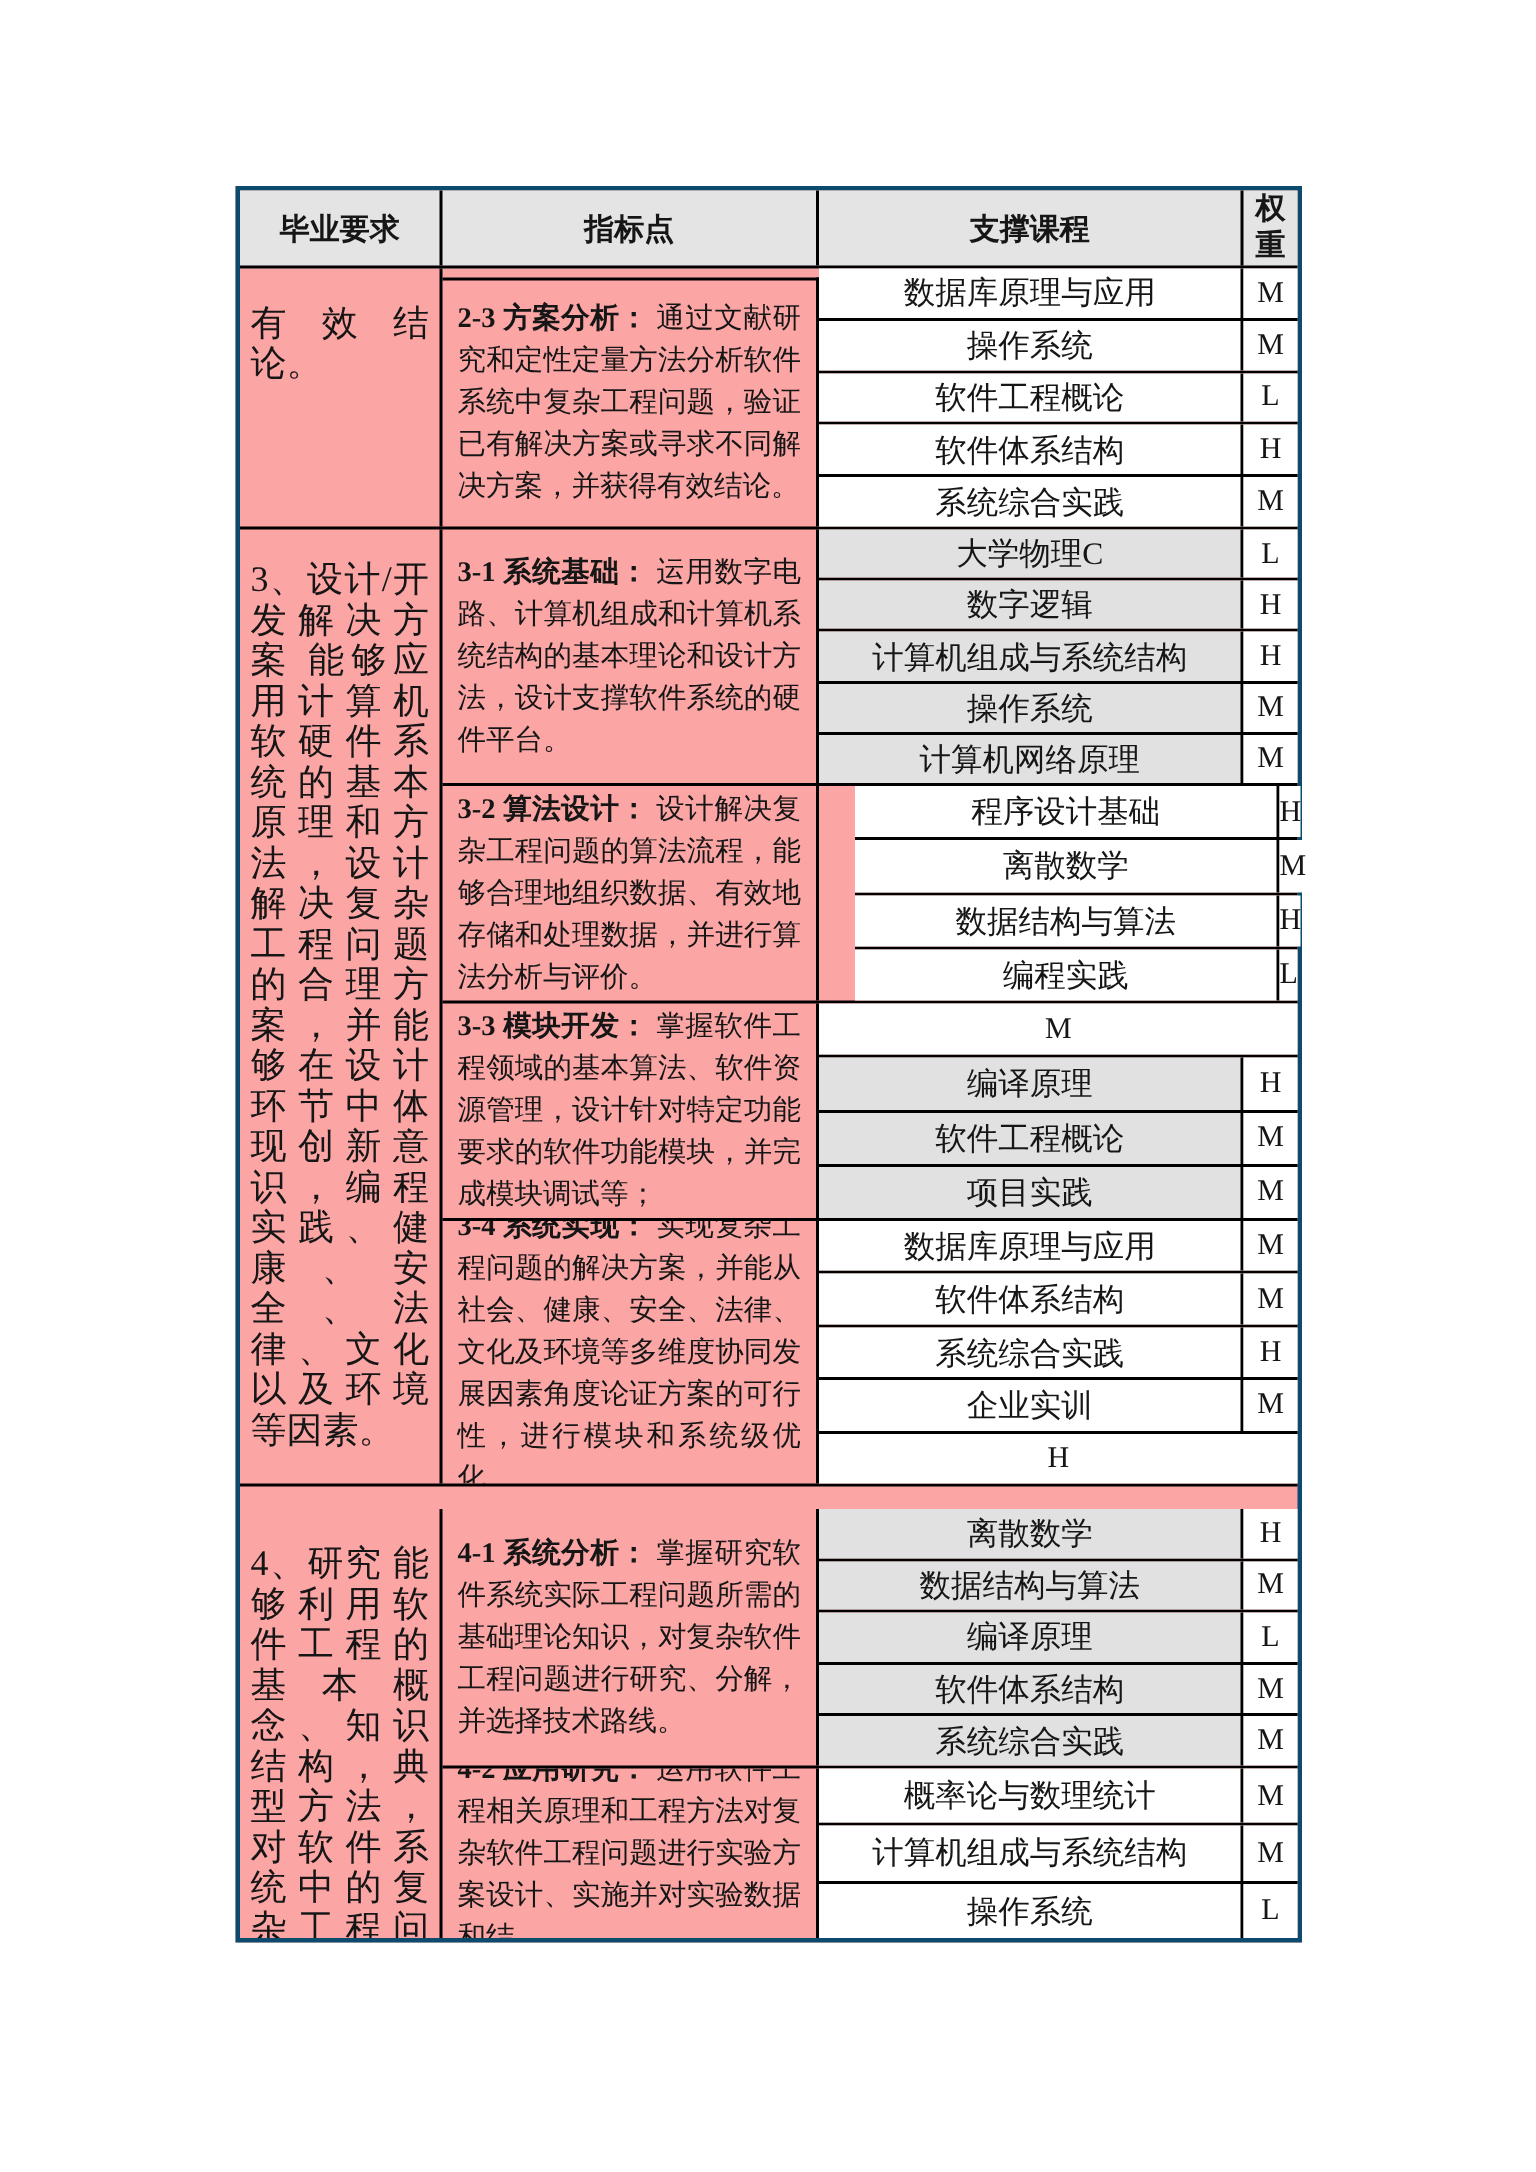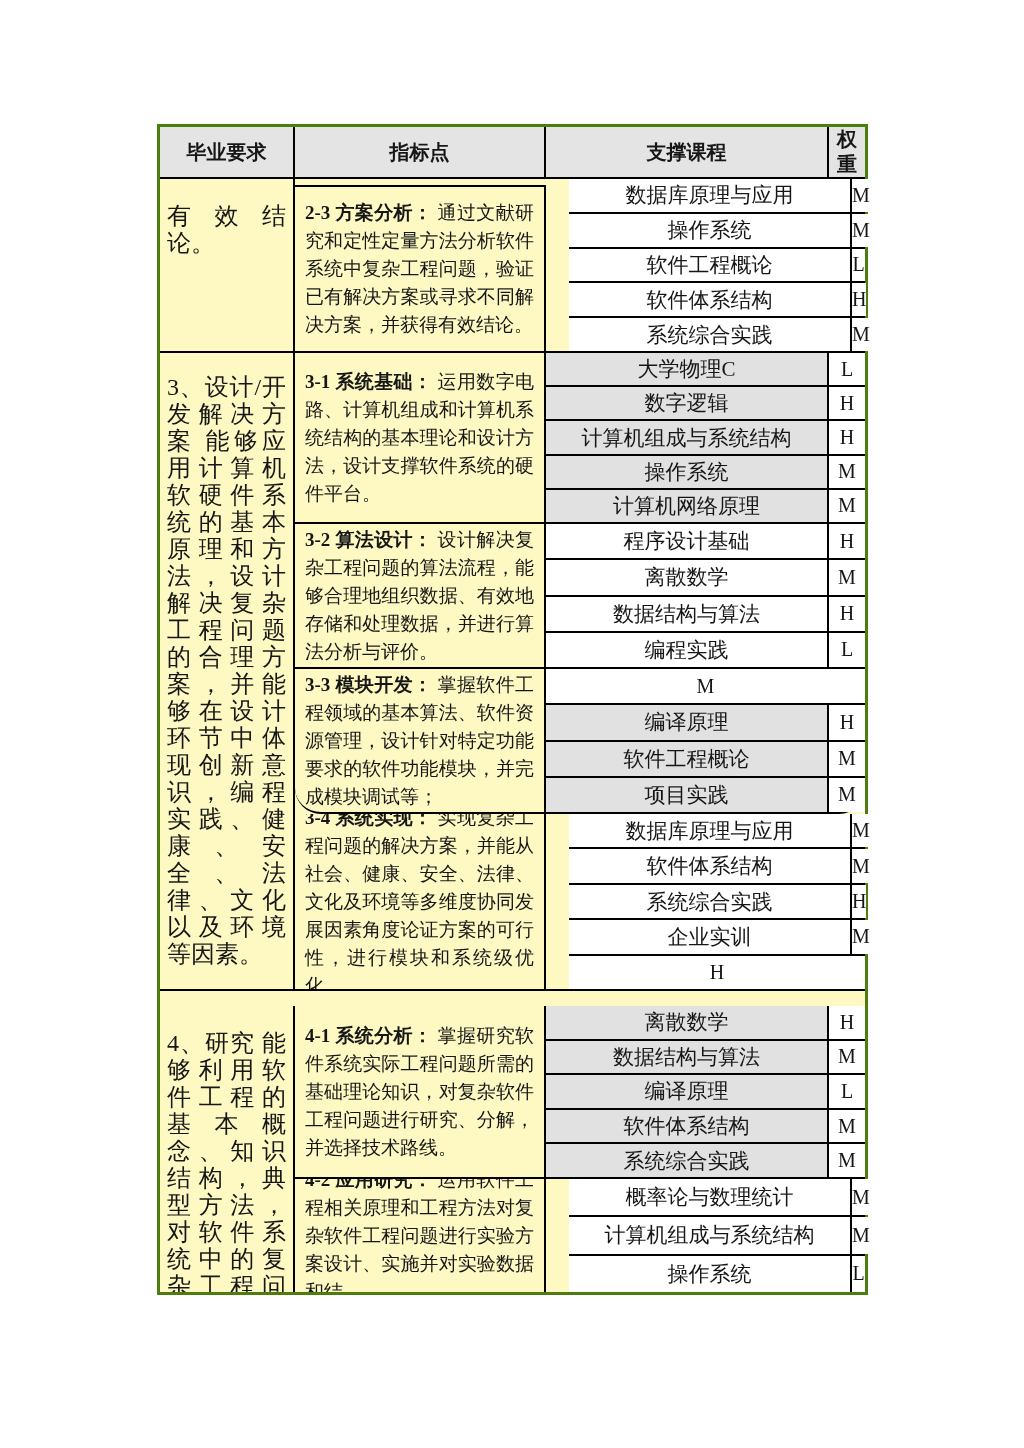--- a/index.html
+++ b/index.html
@@ -17,25 +17,25 @@
     height: 1448px;
     background: #ffffff;
     overflow: hidden;
   }
   .doc-table {
     position: absolute;
     left: 157px;
     top: 124px;
     width: 711px;
     height: 1171px;
-    border: 3px solid #4d7c0f;
-    box-sizing: border-box;
-    display: flex;
-    flex-direction: column;
-    background: #fef9c3;
+    border: 3px solid #0c4a6e;
+    box-sizing: border-box;
+    display: flex;
+    flex-direction: column;
+    background: #fca5a5;
   }
   
   .hrow {
     display: flex;
     flex: 0 0 52px;
     border-bottom: 2px solid #000;
     background: #e4e4e4;
     box-sizing: border-box;
   }
   .hcell {
@@ -85,21 +85,21 @@
     display: flex;
     flex-direction: column;
     min-width: 0;
   }
   .block {
     display: flex;
     border-bottom: 2px solid #000;
     box-sizing: border-box;
     min-height: 0;
   }
-  .block:last-child { border-bottom: none; gap: 23px; }
+  .block:last-child { border-bottom: none; }
   .ind {
     flex: 0 0 251px;
     width: 251px;
     border-right: 2px solid #000;
     box-sizing: border-box;
     padding: 2px 10px;
     font-size: 19px;
     line-height: 28px;
     text-align: justify;
     display: flex;
@@ -230,21 +230,21 @@
               <div class="cname">操作系统</div>
               <div class="wt">M</div>
             </div>
             <div class="crow">
               <div class="cname">计算机网络原理</div>
               <div class="wt">M</div>
             </div>
           </div>
         </div>
 
-        <div class="block" style="flex:0 0 145px;">
+        <div class="block" style="flex:0 0 145px;gap:24px;">
           <div class="ind">
             <div><span class="title">3-2 算法设计：</span>
               <span>设计解决复杂工程问题的算法流程，能够合理地组织数据、有效地存储和处理数据，并进行算法分析与评价。</span></div>
           </div>
           <div class="courses">
             <div class="crow">
               <div class="cname">程序设计基础</div>
               <div class="wt">H</div>
             </div>
             <div class="crow">
@@ -255,21 +255,21 @@
               <div class="cname">数据结构与算法</div>
               <div class="wt">H</div>
             </div>
             <div class="crow">
               <div class="cname">编程实践</div>
               <div class="wt">L</div>
             </div>
           </div>
         </div>
 
-        <div class="block shaded" style="flex:0 0 145px;border-radius:26px;">
+        <div class="block shaded" style="flex:0 0 145px;">
           <div class="ind">
             <div><span class="title">3-3 模块开发：</span>
               <span>掌握软件工程领域的基本算法、软件资源管理，设计针对特定功能要求的软件功能模块，并完成模块调试等；</span></div>
           </div>
           <div class="courses">
             <div class="crow">
               <div class="wt">M</div>
             </div>
             <div class="crow">
               <div class="cname">编译原理</div>

